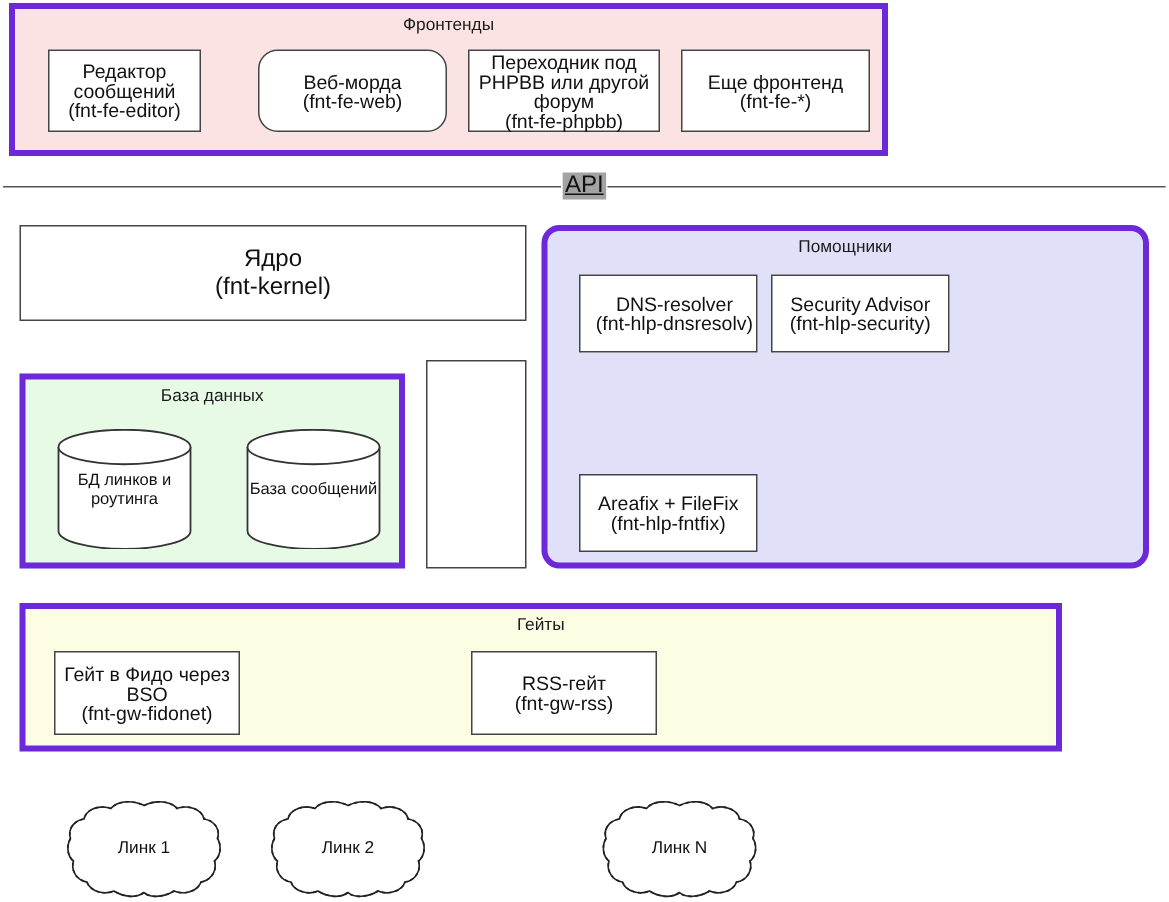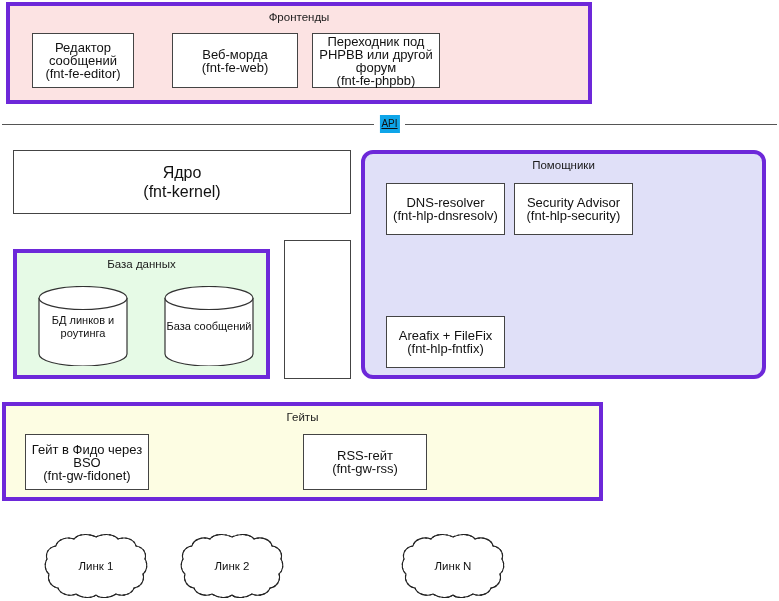--- a/index.html
+++ b/index.html
@@ -63,24 +63,24 @@
     height: 1px;
     background: #555555;
   }
   #api-divider .rule.left  { left: 2px;  width: 372px; }
   #api-divider .rule.right { right: 2px; width: 372px; }
   #api-divider .api-label {
     position: absolute;
     left: 50%;
     transform: translateX(-50%);
     top: 1px;
-    font-size: 10px;
+    font-size: 16px;
     line-height: 18px;
     color: #111111;
-    background: #0ea5e9;
+    background: #a3a3a3;
     padding: 0 2px;
     text-decoration: underline;
   }
 
   
   #kernel-box {
     font-size: 16px;
     line-height: 19px;
   }
 
@@ -123,36 +123,42 @@
 <div class="abs section" id="frontends-section" style="left:6px; top:2px; width:586px; height:102px; background:#fce3e3;">
   <div class="section-title">Фронтенды</div>
 
   <div class="node" style="left:22px; top:27px; width:102px; height:55px;">
     <div>
       <span>Редактор сообщений</span>
       <span class="l2">(fnt-fe-editor)</span>
     </div>
   </div>
 
-  <div class="node" style="left:162px; top:27px; width:126px; height:55px;">
+  <div class="node" style="left:162px; top:27px; width:126px; height:55px;border-radius:13px;">
     <div>
       <span>Веб-морда</span>
       <span class="l2">(fnt-fe-web)</span>
     </div>
   </div>
 
   <div class="node" style="left:302px; top:27px; width:128px; height:55px;">
     <div>
       <span>Переходник под</span>
       <span class="l2">PHPBB или другой</span>
       <span class="l2">форум</span>
       <span class="l2">(fnt-fe-phpbb)</span>
     </div>
   </div>
 
+  <div class="node" style="left:444px; top:27px; width:126px; height:55px;">
+    <div>
+      <span>Еще фронтенд</span>
+      <span class="l2">(fnt-fe-*)</span>
+    </div>
+  </div>
 </div>
 
 <div id="api-divider" style="top:114px;">
   <div class="rule left"></div>
   <div class="rule right"></div>
   <div class="api-label">API</div>
 </div>
 
 <div class="node" id="kernel-box" style="left:13px; top:150px; width:338px; height:64px;">
   <div>
@@ -185,21 +191,21 @@
       <span class="l2">сообщений</span>
     </div>
   </div>
 </div>
 
 <div class="node" id="kernel-side-box" style="left:284px; top:240px; width:67px; height:139px;"></div>
 
 <div class="abs section" id="helpers-section" style="left:361px; top:150px; width:405px; height:229px; background:#e0e0f8;border-radius:12px;">
   <div class="section-title">Помощники</div>
 
-  <div class="node" style="left:21px; top:29px; width:119px; height:52px;">
+  <div class="node" style="left:21px; top:29px; width:119px; height:52px;justify-content:flex-end;">
     <div>
       <span>DNS-resolver</span>
       <span class="l2">(fnt-hlp-dnsresolv)</span>
     </div>
   </div>
 
   <div class="node" style="left:149px; top:29px; width:119px; height:52px;">
     <div>
       <span>Security Advisor</span>
       <span class="l2">(fnt-hlp-security)</span>
@@ -208,21 +214,21 @@
 
 
   <div class="node" style="left:21px; top:162px; width:119px; height:52px;">
     <div>
       <span>Areafix + FileFix</span>
       <span class="l2">(fnt-hlp-fntfix)</span>
     </div>
   </div>
 </div>
 
-<div class="abs section" id="gates-section" style="left:2px; top:402px; width:601px; height:99px; background:#fdfde3;padding-left:28px;">
+<div class="abs section" id="gates-section" style="left:13px; top:402px; width:695px; height:99px; background:#fdfde3;padding-left:28px;">
   <div class="section-title">Гейты</div>
 
   <div class="node" style="left:19px; top:28px; width:124px; height:56px;">
     <div>
       <span>Гейт в Фидо через</span>
       <span class="l2">BSO</span>
       <span class="l2">(fnt-gw-fidonet)</span>
     </div>
   </div>
 

